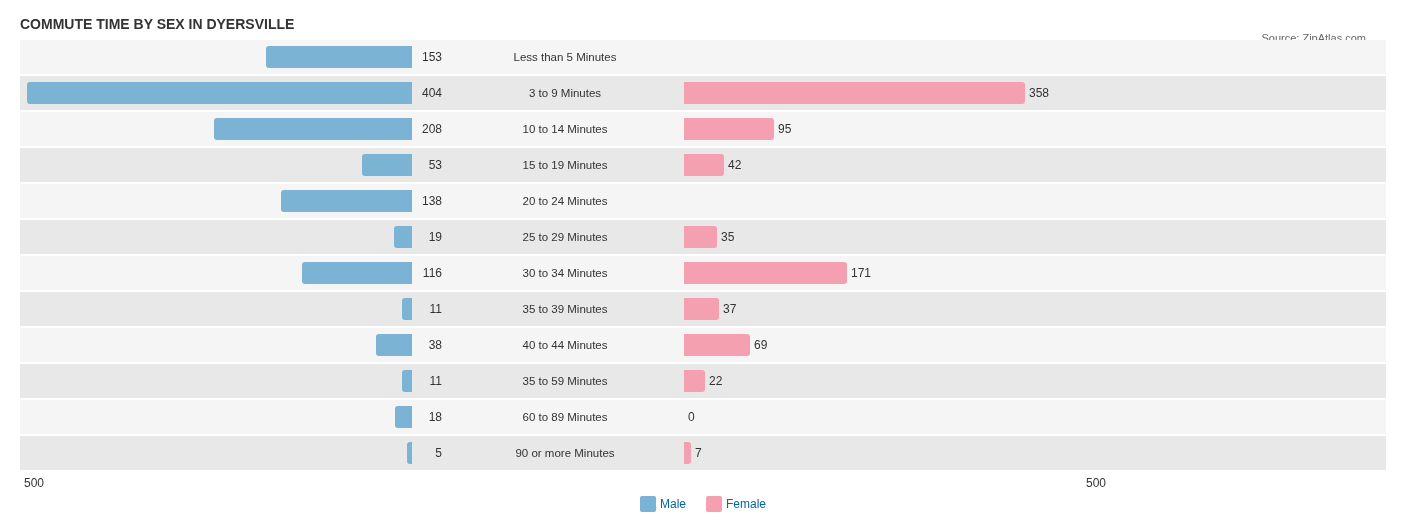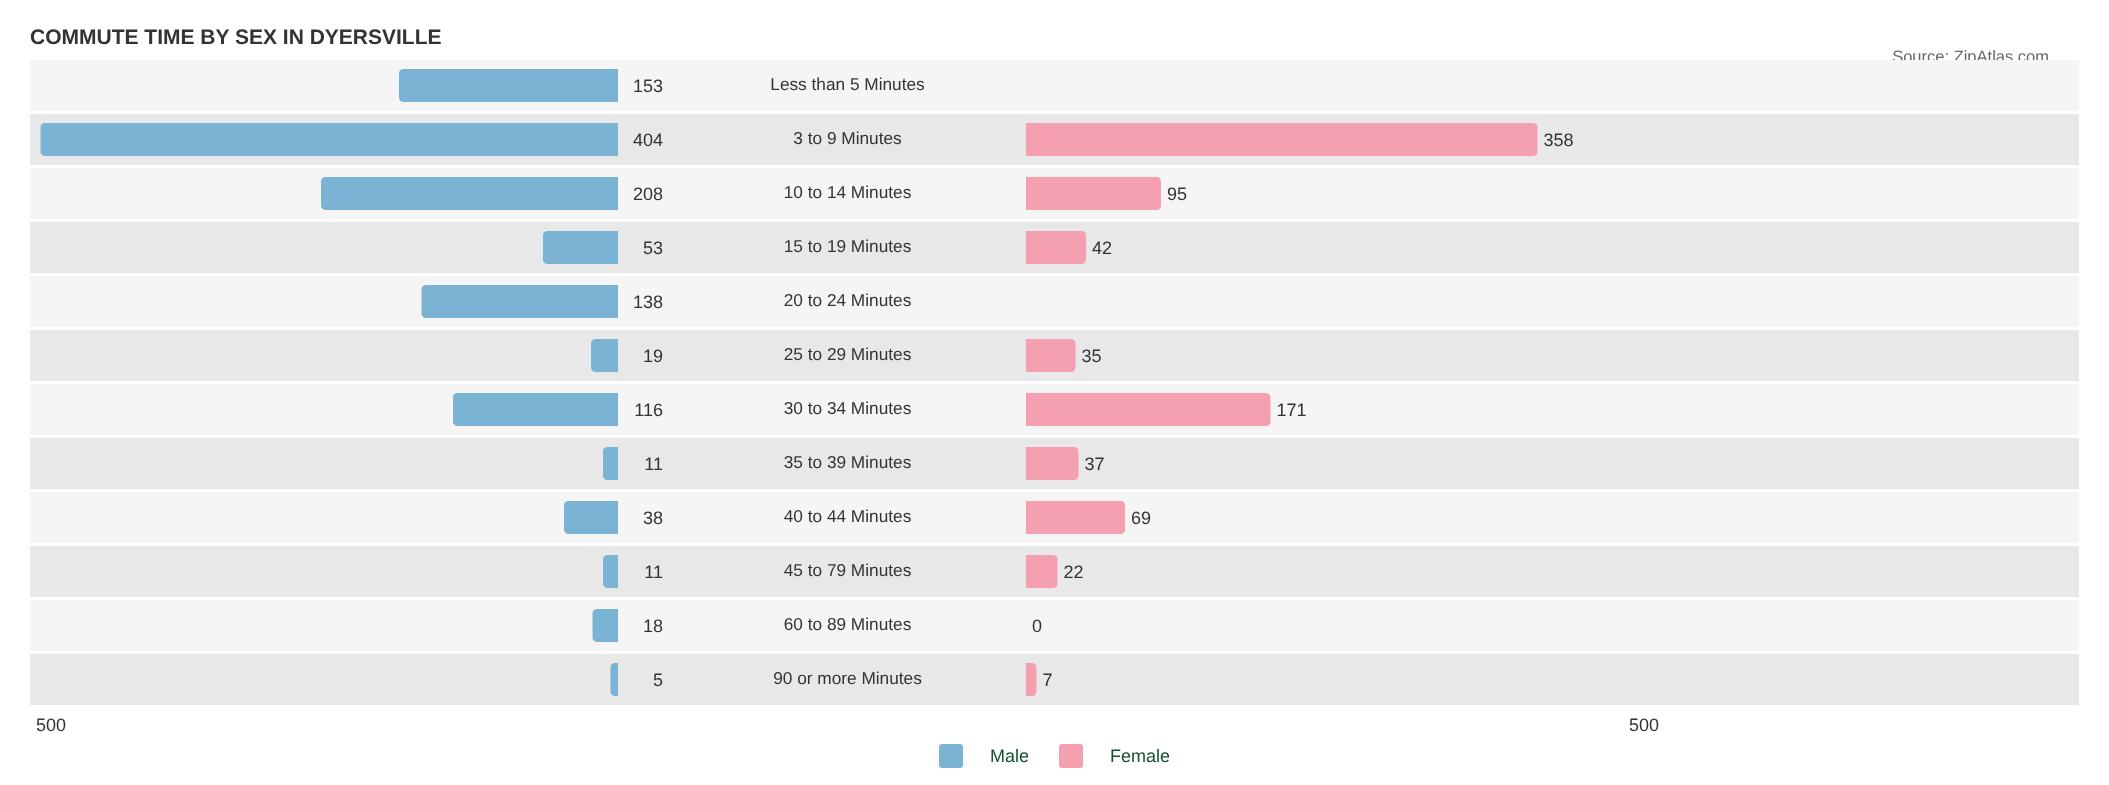--- a/index.html
+++ b/index.html
@@ -115,23 +115,23 @@
     }
     .legend {
       display: flex;
       justify-content: center;
       margin-top: 6px;
       gap: 20px;
     }
     .legend-item {
       display: flex;
       align-items: center;
-      gap: 18px;
-      font-size: 12px;
-      color: #14532d;
+      gap: 4px;
+      font-size: 12px;
+      color: #0369a1;
     }
     .legend-box {
       width: 16px;
       height: 16px;
       border-radius: 2px;
     }
     
   </style>
 </head>
 <body>
@@ -250,21 +250,21 @@
       <span class="right-value">69</span>
     </div>
   </div>
       <div class="bar-row">
     <div class="left-section">
       <div class="left-bar-wrap">
         <div class="bar-male" style="width:10px;"></div>
       </div>
       <span class="left-value">11</span>
     </div>
-    <div class="label-section">45 to 79 Minutes</div>
+    <div class="label-section">35 to 59 Minutes</div>
     <div class="right-section">
       <div class="bar-female" style="width:21px;"></div>
       <span class="right-value">22</span>
     </div>
   </div>
       <div class="bar-row">
     <div class="left-section">
       <div class="left-bar-wrap">
         <div class="bar-male" style="width:17px;"></div>
       </div>

